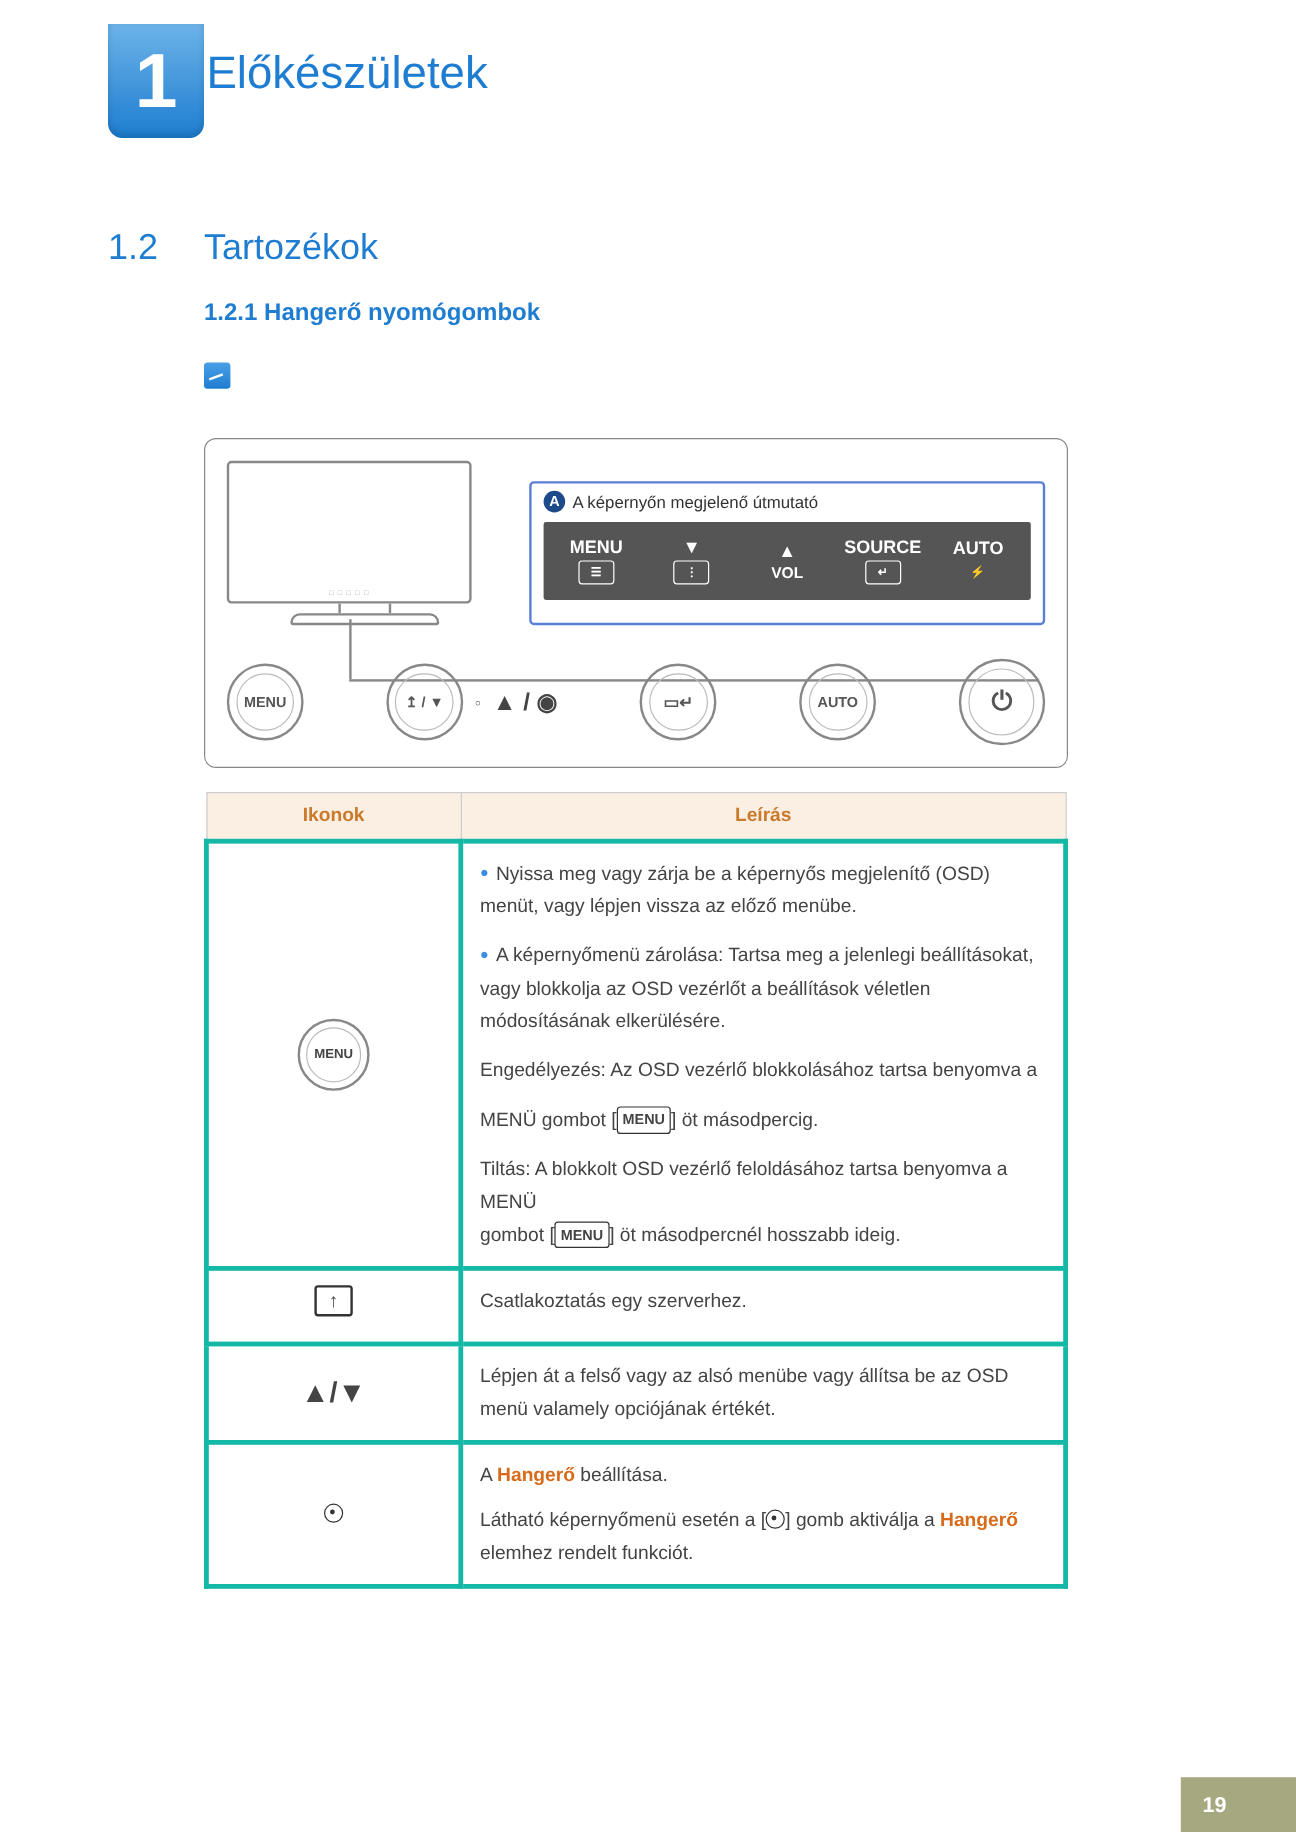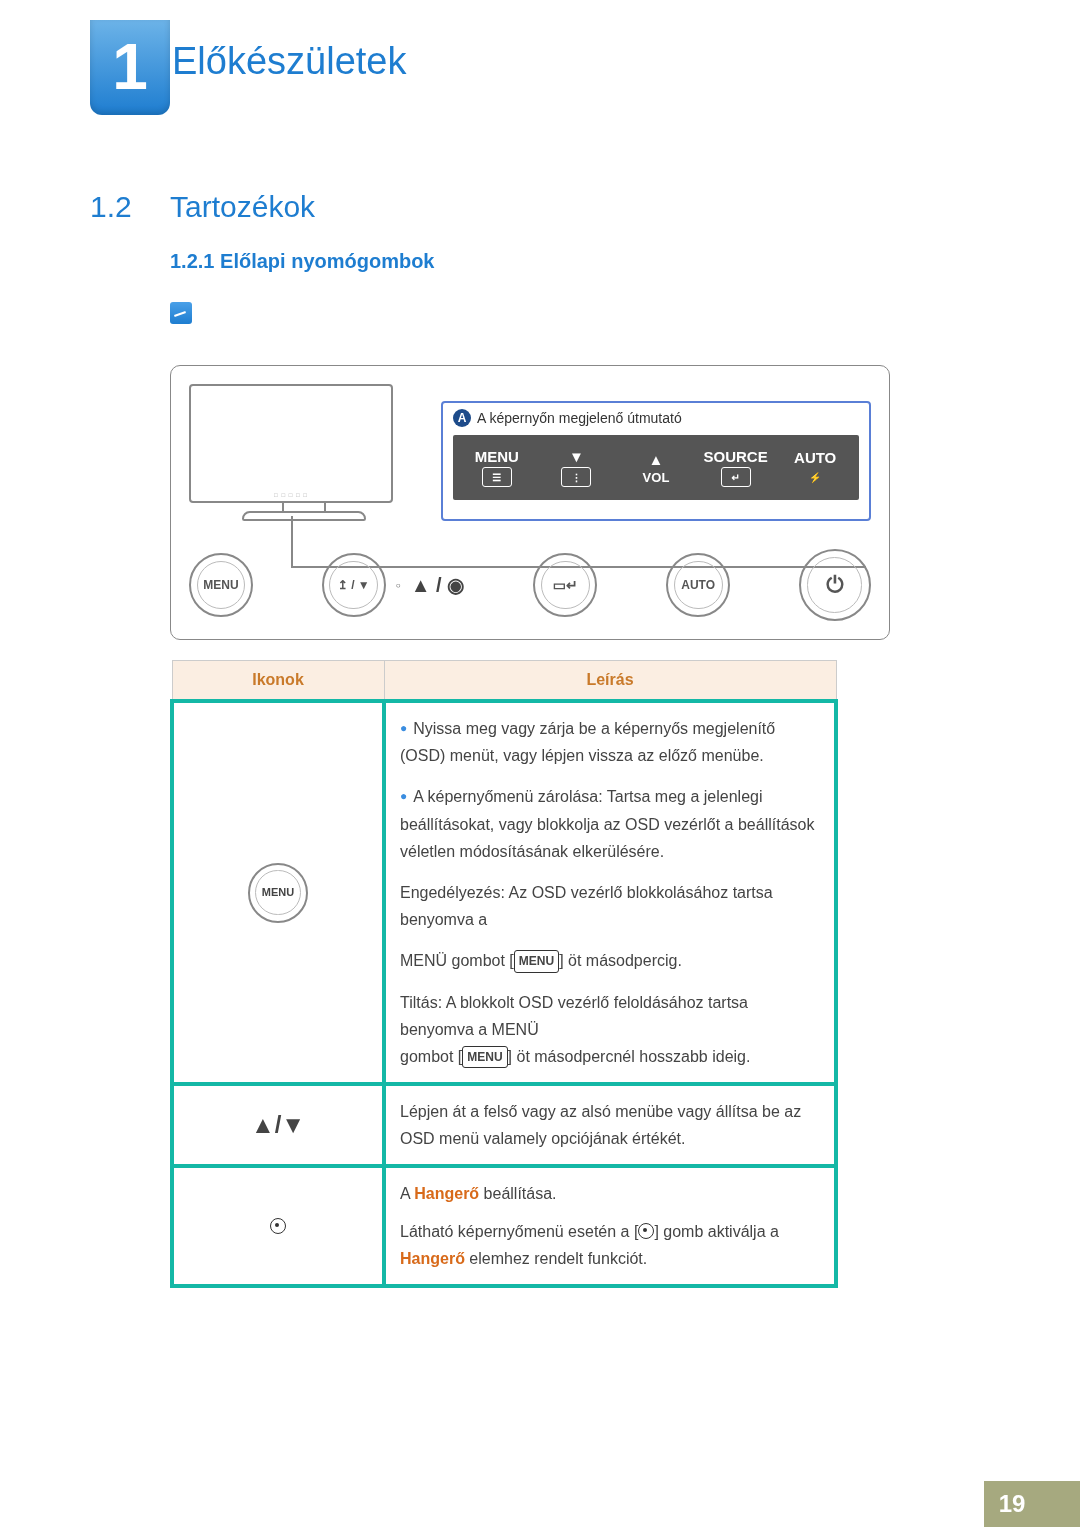--- a/index.html
+++ b/index.html
@@ -217,21 +217,21 @@
     top:200px;
     width:575px;
     height:2px;
     background:#888;
   }
   
   .desc-table {
     position: absolute;
     top: 660px;
     left: 170px;
-    width: 668px;
+    width: 720px;
     border-collapse: collapse;
     font-size: 16px;
     color: #444;
   }
   .desc-table th {
     background: #fbeee2;
     color: #c97a2a;
     font-weight: bold;
     padding: 10px;
     border: 1px solid #ccc;
@@ -294,39 +294,39 @@
     display:flex;align-items:center;
     padding: 0 18px;
     color: #8a8f6a;
     font-size: 16px;
     font-weight: bold;
   }
   .footer-page {
     width: 56px;
     background: #a6a97f;
     color: #fff;
-    font-size: 24px;
+    font-size: 18px;
     font-weight: bold;
     display:flex;align-items:center;justify-content:center;
   }
   .footer-tail{
     width:40px;background:#a6a97f;
   }
 </style>
 </head>
 <body>
 
 <div class="page">
   <div class="top-tab">1</div>
   <div class="chapter-title">Előkészületek</div>
 
   <div class="section-num">1.2</div>
   <div class="section-title">Tartozékok</div>
 
-  <div class="subsection">1.2.1 Előlapi nyomógombok</div>
+  <div class="subsection">1.2.1 Hangerő nyomógombok</div>
 
   <div class="note-icon"></div>
 
   <div class="diagram-box">
     <div class="monitor">
       <div class="monitor-screen">
           <div class="monitor-btns">□ □ □ □ □</div>
         </div>
       <div class="monitor-stand"></div>
       <div class="monitor-base"></div>
@@ -408,20 +408,24 @@
           <div style="margin-top:14px;">
             <span>MENÜ gombot [</span><span class="menu-chip">MENU</span><span>] öt másodpercig.</span>
           </div>
           <div style="margin-top:14px;">Tiltás: A blokkolt OSD vezérlő feloldásához tartsa benyomva a MENÜ</div>
           <div style="">
             <span>gombot [</span><span class="menu-chip">MENU</span><span>] öt másodpercnél hosszabb ideig.</span>
           </div>
         </td>
       </tr>
       <tr>
+        <td class="icon-cell"><span class="upload-icon"></span></td>
+        <td>Csatlakoztatás egy szerverhez.</td>
+      </tr>
+      <tr>
         <td class="icon-cell"><span class="arrows-icon">▲/▼</span></td>
         <td>Lépjen át a felső vagy az alsó menübe vagy állítsa be az OSD menü valamely opciójának értékét.</td>
       </tr>
       <tr>
         <td class="icon-cell"><span class="dot-target"></span></td>
         <td>
           <div>
             <span>A </span><span class="strong-orange">Hangerő</span><span> beállítása.</span>
           </div>
           <div style="margin-top:10px;">

